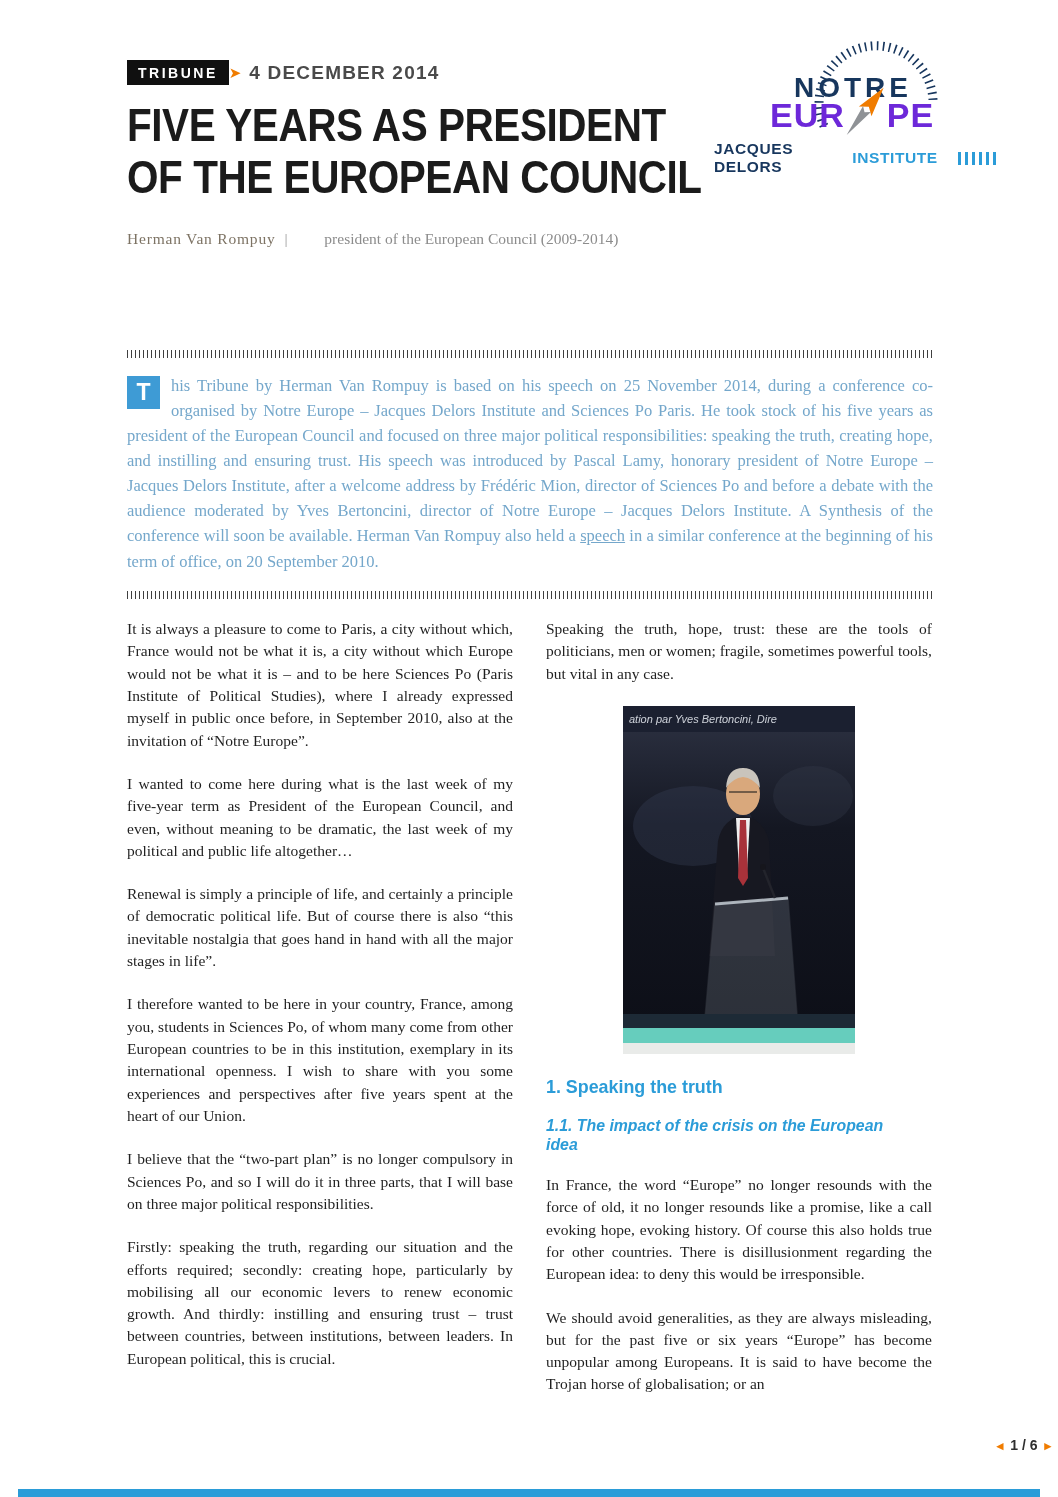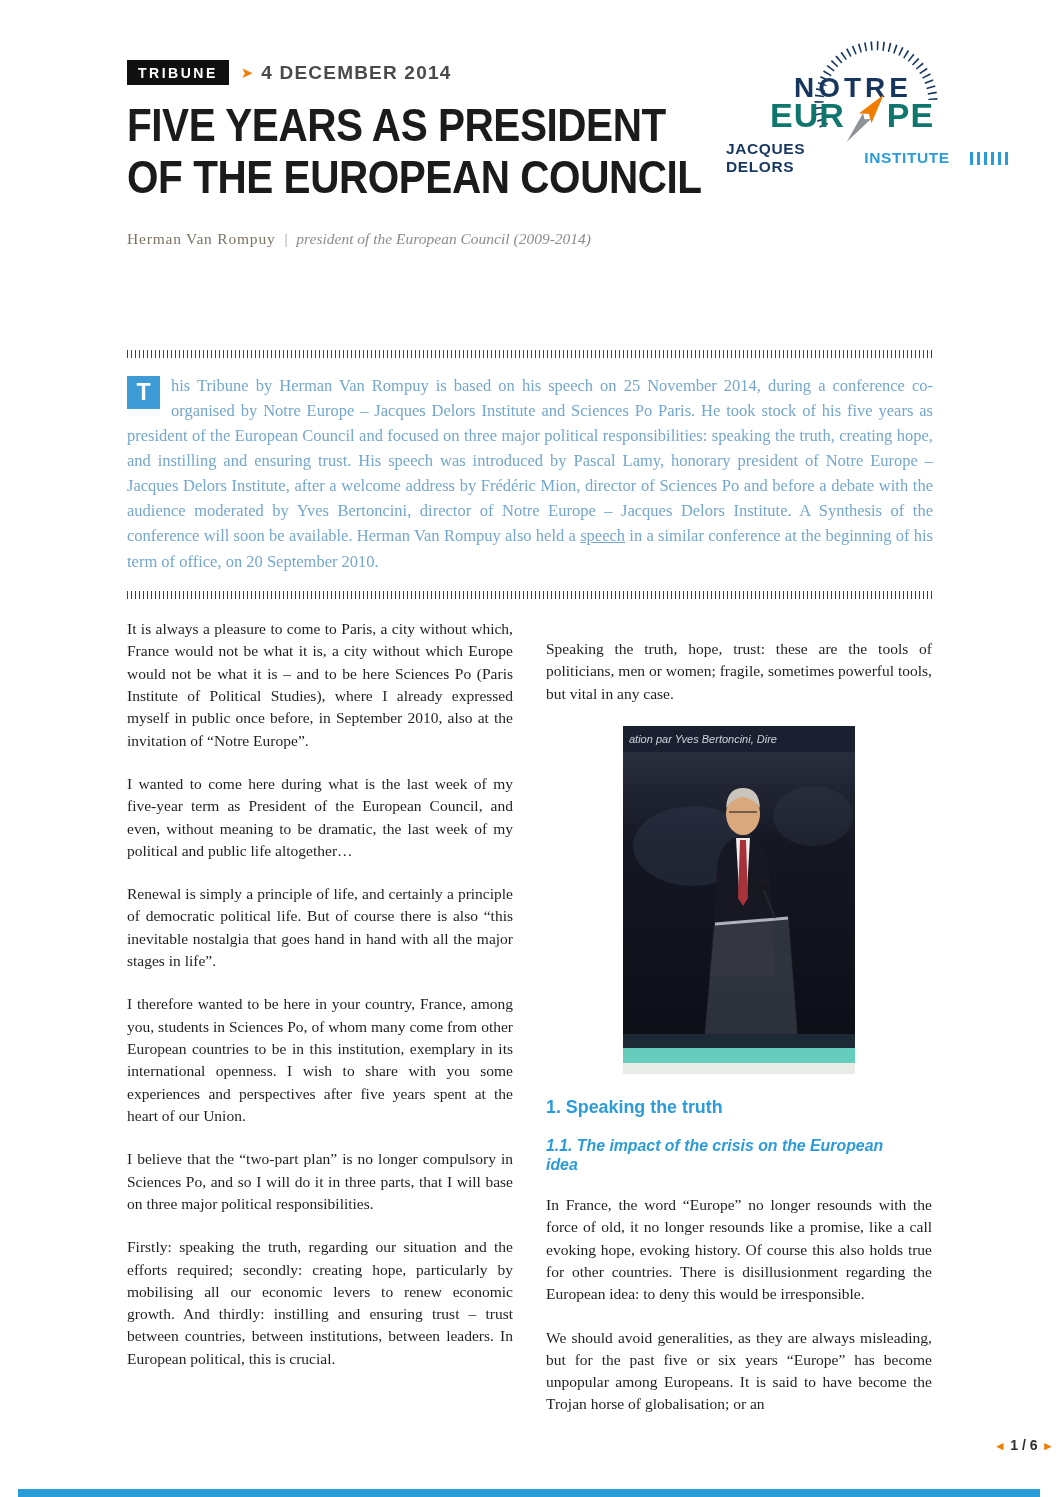--- a/index.html
+++ b/index.html
@@ -9,21 +9,21 @@
     height: 1497px;
     margin: 0 auto;
     background: #ffffff;
     font-family: "Liberation Serif", serif;
     overflow: hidden;
   }
 
   
   .badge-row {
     position: absolute; left: 127px; top: 60px;
-    display: flex; align-items: center; gap: 12px;
+    display: flex; align-items: center; 
     font-family: "Liberation Sans", sans-serif;
   }
   .tribune-badge {
     background: #101010; color: #ffffff;
     font-weight: bold; font-size: 14px; letter-spacing: 2.5px;
     padding: 5px 11px 4px 11px;
   }
   .date-wrap { display:flex; align-items:center; gap:8px; }
   .date-arrow { color: #f07c00; font-size: 15px; line-height: 1; }
   .date-text { color: #4a4a4a; font-weight: bold; font-size: 19px; letter-spacing: 1.2px; }
@@ -35,42 +35,42 @@
     color: #1b1b1b; letter-spacing: -0.5px;
     transform: scaleX(0.88); transform-origin: left top;
     white-space: nowrap;
   }
   .byline {
     position: absolute; left: 127px; top: 230px;
     font-size: 15.5px; color: #7d7364;
   }
   .byline .author-name { letter-spacing: 0.8px; text-align: center; }
   .byline .pipe { color: #9a9a9a; margin: 0 5px; }
-  .byline .author-role { font-style: italic; color: #8c8c8c; }
+  .byline .author-role { color: #8c8c8c; margin-left: 28px; }
 
   
   .logo {
     position: absolute; left: 712px; top: 40px; width: 284px; height: 128px;
     font-family: "Liberation Sans", sans-serif;
   }
   .logo-arc { position: absolute; left: 0; top: 0; pointer-events: none; }
   .logo-notre {
     position: absolute; left: 82px; top: 32px;
     color: #17365d; font-weight: bold; font-size: 28px; letter-spacing: 4px;
   }
   .logo-europe {
     position: absolute; left: 58px; top: 56px;
-    color: #0f766e; font-weight: bold; font-size: 34px; letter-spacing: 1px;
-    display: flex; align-items: flex-end;
+    color: #6d28d9; font-weight: bold; font-size: 34px; letter-spacing: 1px;
+    display: flex; align-items: flex-start;
   }
   .compass { overflow: visible; margin: -6px 1px 0 3px; }
   .logo-line2 {
     position: absolute; left: 2px; top: 100px;
     font-weight: bold; font-size: 15.5px; letter-spacing: 0.6px;
-    display: flex; align-items: center; gap: 14px; margin-left: 12px;
+    display: flex; align-items: center; gap: 14px;
   }
   .logo-jd { color: #17365d; }
   .logo-inst { color: #2b9cd8; margin-left: 24px; }
   .logo-bars {
     display: inline-block; width: 62px; height: 13px; margin-left: 6px;
     background: repeating-linear-gradient(90deg, #2b9cd8 0 3px, transparent 3px 7px);
   }
 
   
   .abstract-box { position: absolute; left: 127px; top: 350px; width: 806px; }
@@ -87,21 +87,21 @@
     float: left; width: 33px; height: 33px; margin: 3px 11px 2px 0;
     background: #3e9bd5; color: #ffffff;
     font-family: "Liberation Sans", sans-serif; font-weight: bold; font-size: 23px;
     display: flex; align-items: center; justify-content: center;
   }
   .speech-link { color: inherit; text-decoration: underline; cursor: pointer; }
 
   
   .col { position: absolute; top: 618px; width: 386px; }
   .col-left  { left: 127px; }
-  .col-right { left: 546px; margin-top: 20px; }
+  .col-right { left: 546px; }
   .col p {
     margin: 0 0 21px 0;
     font-size: 15.5px; line-height: 1.44; color: #1f1f1f;
     text-align: justify;
   }
   .h1 {
     font-family: "Liberation Sans", sans-serif;
     color: #2b9cd8; font-weight: bold; font-size: 19px;
     margin: 6px 0 18px 0;
     transform: scaleX(0.94); transform-origin: left;

